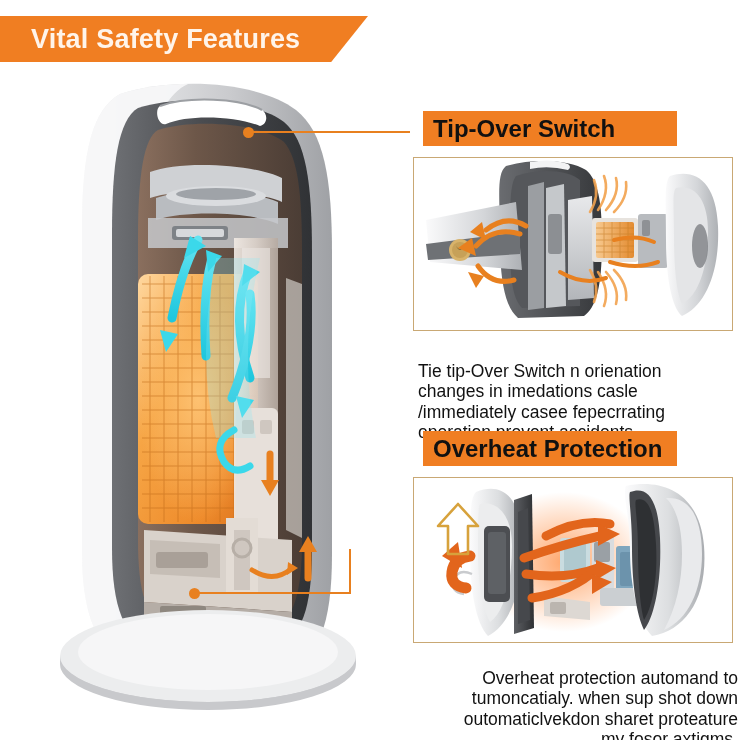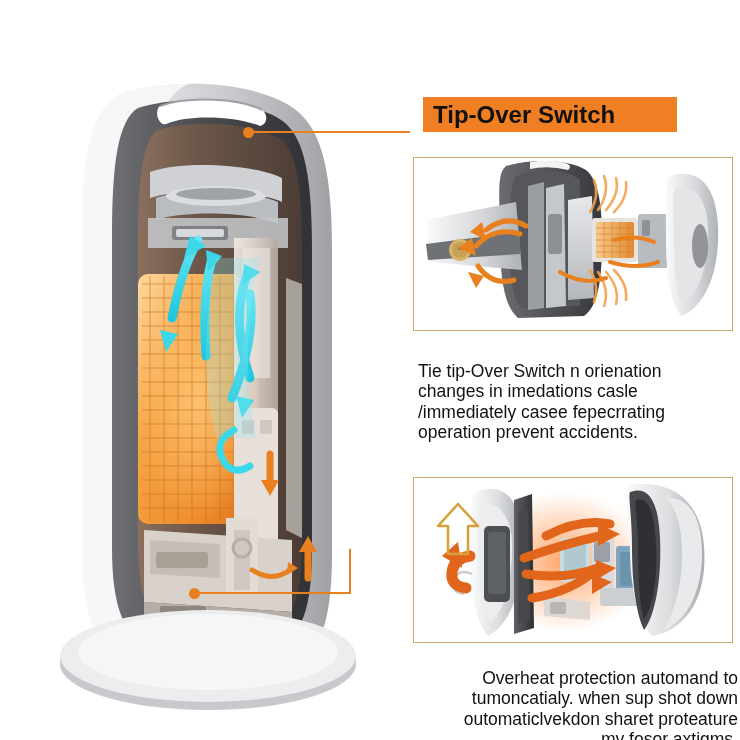--- a/index.html
+++ b/index.html
@@ -27,21 +27,21 @@
 
   
   .section-head{
     position:absolute;background:#F07E22;
     display:flex;align-items:center;
   }
   .section-head .txt{
     color:#111111;font-weight:bold;font-size:24px;
     white-space:nowrap;padding-left:10px;line-height:1;
   }
-  #head-tip{left:423px;top:97px;width:254px;height:35px;}
+  #head-tip{left:423px;top:111px;width:254px;height:35px;}
   #head-over{left:423px;top:431px;width:254px;height:35px;}
 
   .panel{
     position:absolute;border:1.6px solid #C9A874;background:#ffffff;
     overflow:hidden;
   }
   #panel-tip{left:413px;top:157px;width:318px;height:172px;}
   #panel-over{left:413px;top:477px;width:318px;height:164px;}
 
   .body-text{
@@ -66,20 +66,23 @@
   
   #hero{position:absolute;left:20px;top:78px;width:370px;height:640px;}
   svg{display:block;}
   .sv{position:absolute;left:0;top:0;}
 </style>
 </head>
 <body>
 
 <div id="stage">
 
+  <div class="title-banner">
+    <span class="txt">Vital Safety Features</span>
+  </div>
 
   <div id="hero">
     <svg class="sv" width="370" height="640" viewBox="0 0 370 640">
       <defs>
         <linearGradient id="shellOuter" x1="0" y1="0" x2="1" y2="0">
           <stop offset="0" stop-color="#FBFBFB"></stop>
           <stop offset="0.25" stop-color="#E2E3E5"></stop>
           <stop offset="0.6" stop-color="#C9CACD"></stop>
           <stop offset="1" stop-color="#9FA1A5"></stop>
         </linearGradient>
@@ -366,20 +369,23 @@
         <path d="M196 104 q26 8 48 0"></path>
       </g>
     </svg>
   </div>
 
   <div class="body-text" id="text-tip">Tie tip-Over Switch n orienation
 changes in imedations casle
 /immediately casee fepecrrating
 operation prevent accidents.</div>
 
+  <div class="section-head" id="head-over">
+    <span class="txt">Overheat Protection</span>
+  </div>
 
   <div class="panel" id="panel-over">
     <svg width="316" height="162" viewBox="0 0 316 162">
       <defs>
         <linearGradient id="o_shell" x1="0" y1="0" x2="1" y2="0">
           <stop offset="0" stop-color="#FBFBFC"></stop>
             <stop offset="0.55" stop-color="#DCDEE0"></stop>
             <stop offset="1" stop-color="#A9ACB0"></stop>
         </linearGradient>
         <linearGradient id="o_dark" x1="0" y1="0" x2="1" y2="0">

